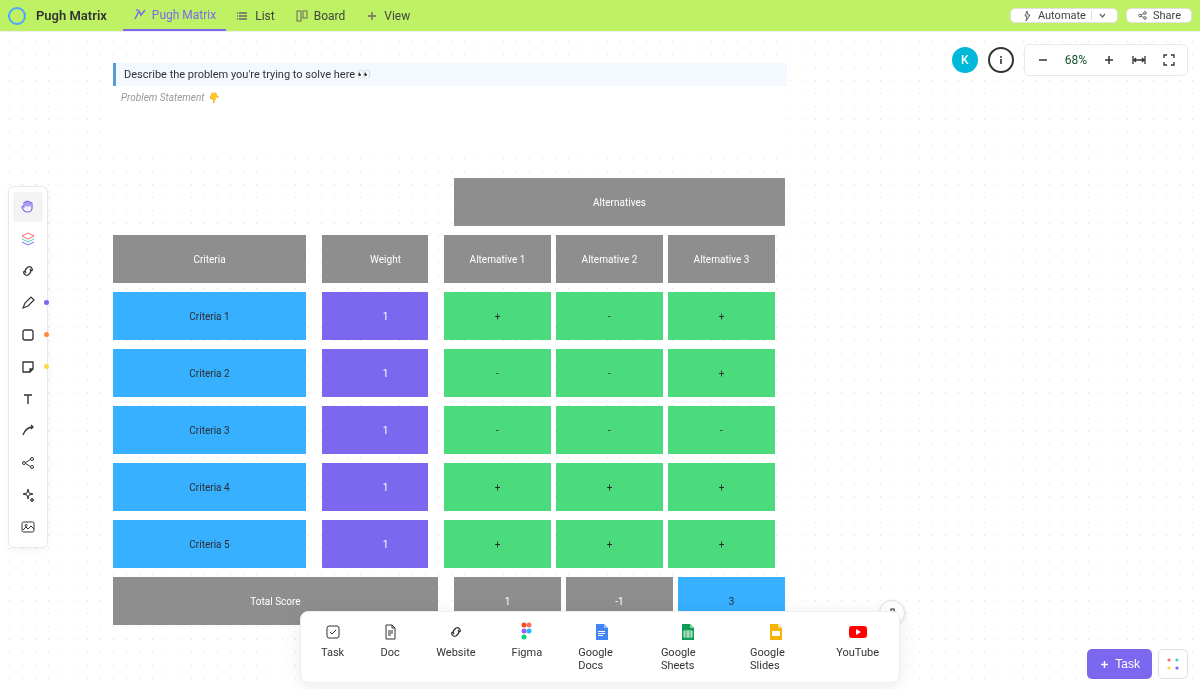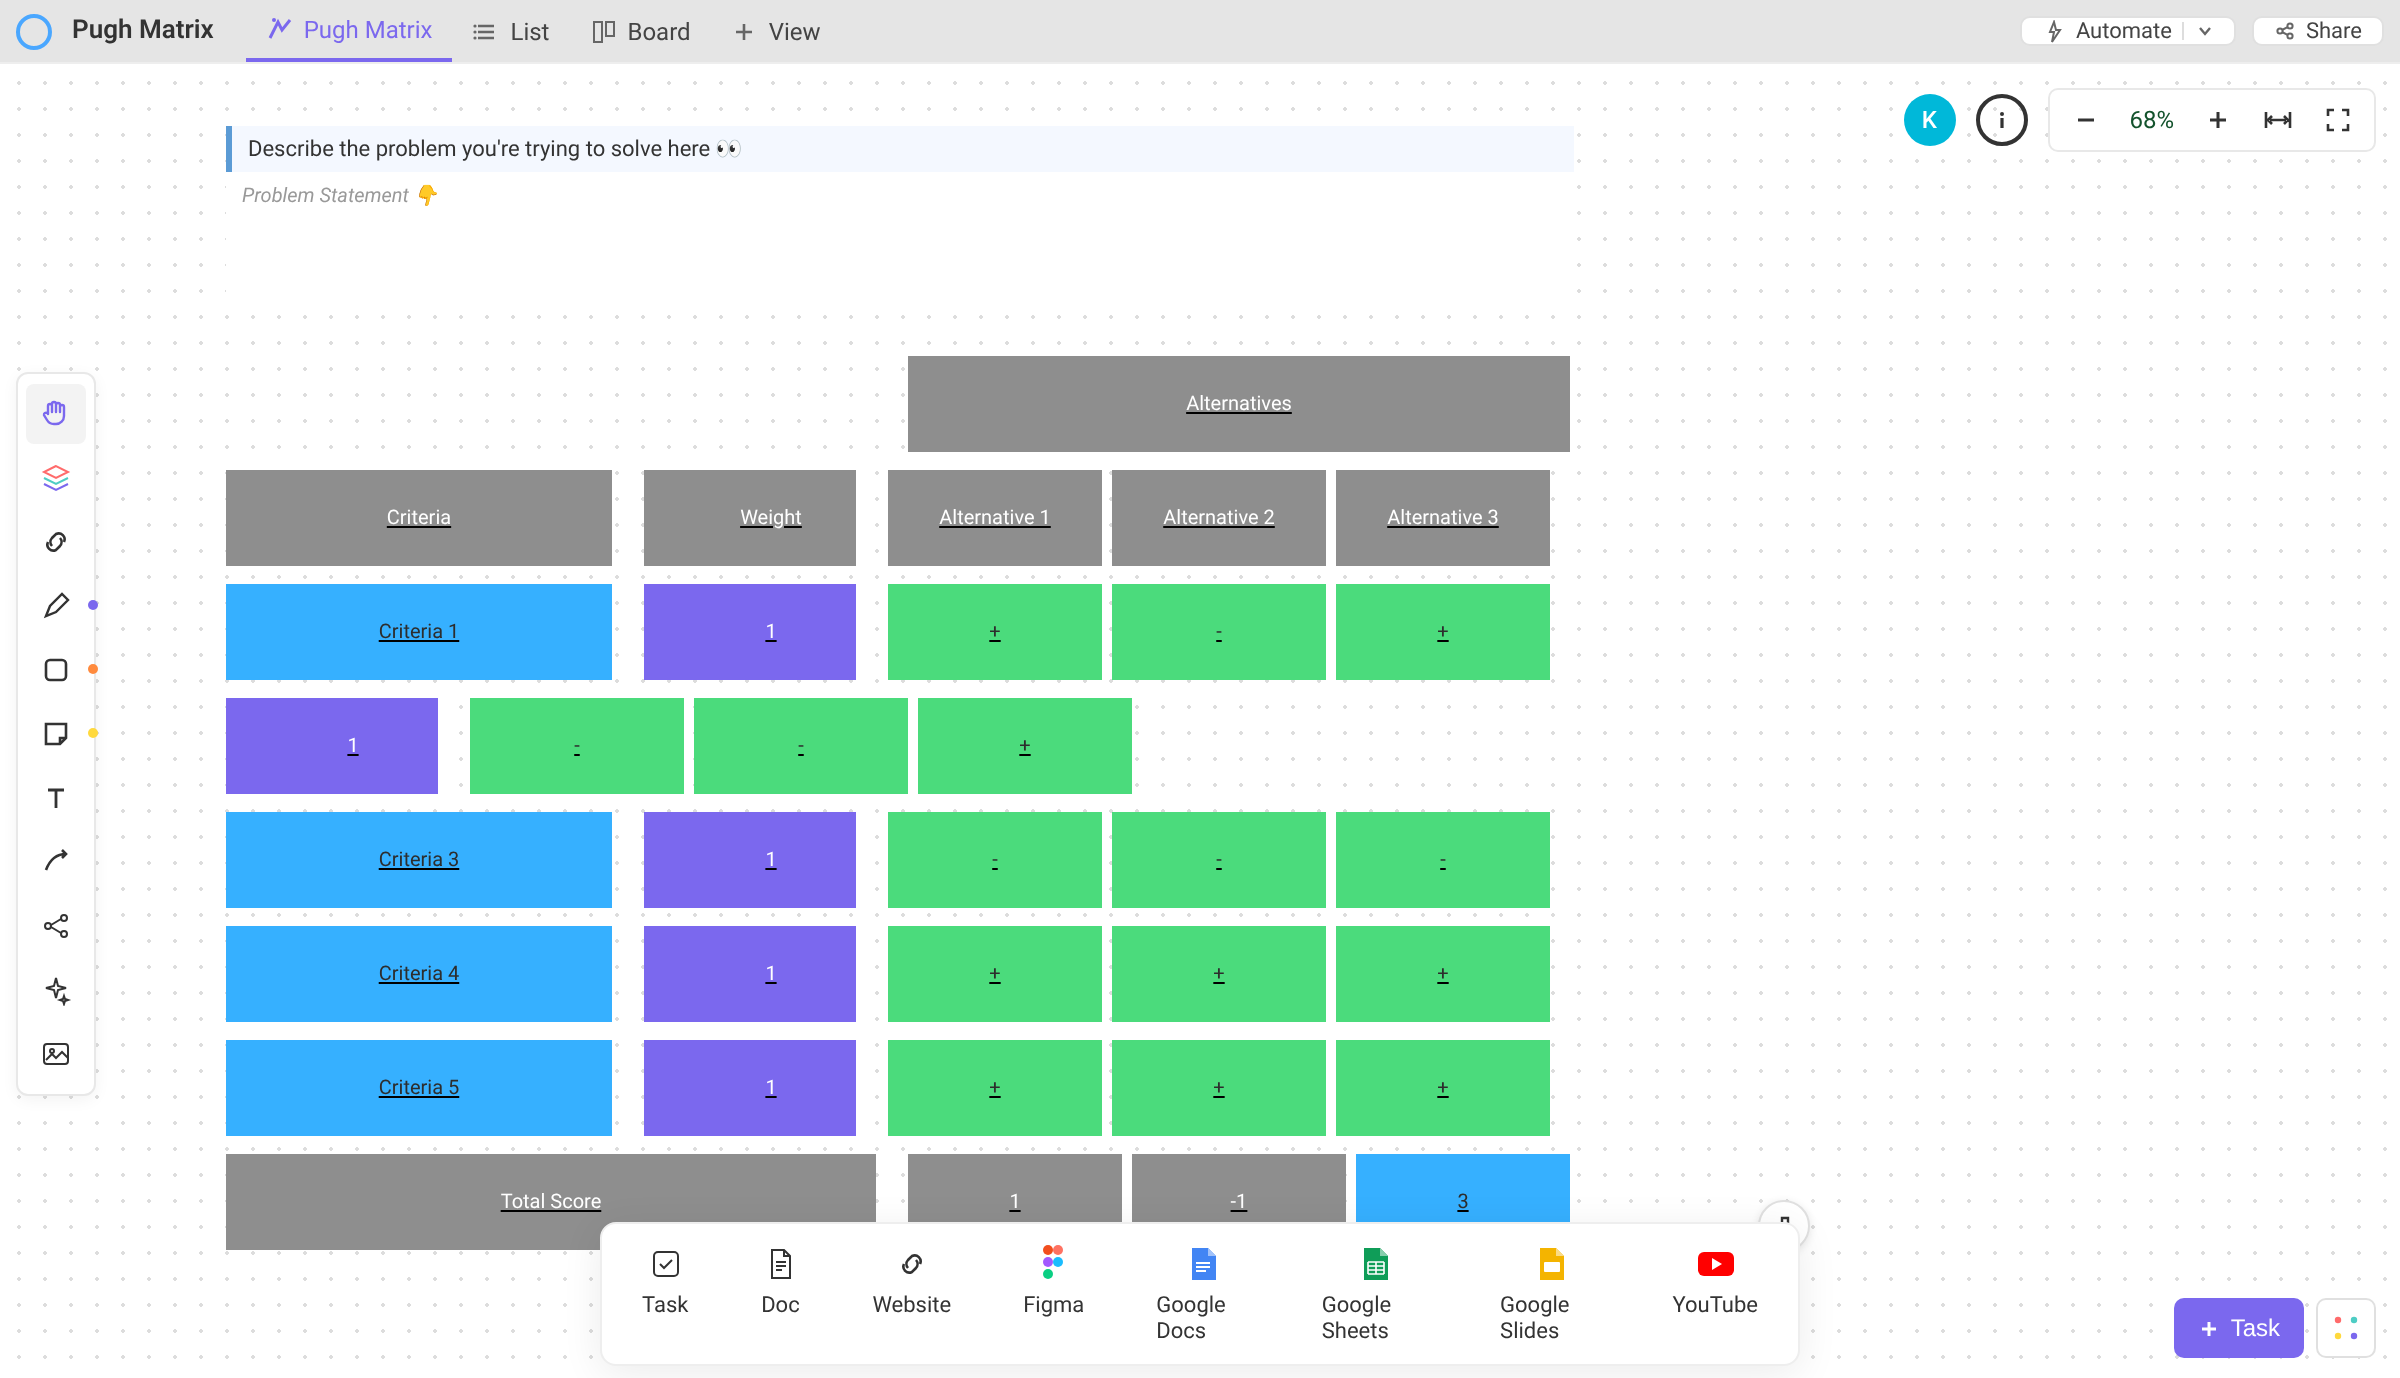--- a/index.html
+++ b/index.html
@@ -1,19 +1,19 @@
 <!DOCTYPE html>
 <html><head>
 <meta charset="utf-8">
 <style>
   * { box-sizing: border-box; margin: 0; padding: 0; }
   html, body { width: 1200px; height: 689px; font-family: -apple-system, BlinkMacSystemFont, "Segoe UI", Roboto, sans-serif; overflow: hidden; background: #fff; }
   
   
-  .header { height: 32px; display: flex; align-items: center; padding: 0 8px; background: #e5e5e5; border-bottom: 1px solid #eee; font-size: 12px; color: #333; gap: 41px; }
+  .header { height: 32px; display: flex; align-items: center; padding: 0 8px; background: #bef264; border-bottom: 1px solid #eee; font-size: 12px; color: #333; gap: 41px; }
   .header-left { display: flex; align-items: center; gap: 4px; }
   .logo { width: 18px; height: 18px; border: 2px solid #4aa7ff; border-radius: 50%; display: inline-block; margin-right: 6px; }
   .doc-title { font-weight: 600; margin-right: 12px; font-size: 13px; }
   .tabs { display: flex; align-items: center; gap: 0; }
   .tab { display: flex; align-items: center; gap: 5px; padding: 7px 10px; cursor: pointer; color: #444; font-size: 12px; }
   .tab.active { color: #7b68ee; border-bottom: 2px solid #7b68ee; }
   .tab-icon { width: 14px; height: 14px; display: flex; align-items: center; justify-content: center; }
   .header-right { margin-left: auto; display: flex; align-items: center; gap: 8px; }
   .btn-outline { border: 1px solid #e0e0e0; background: #fff; border-radius: 5px; padding: 0 10px; font-size: 11px; display: flex; align-items: center; gap: 5px; cursor: pointer; color: #444; }
   
@@ -33,21 +33,21 @@
   .zoom-group { display: flex; align-items: center; gap: 6px; background: #fff; border: 1px solid #e8e8e8; border-radius: 5px; padding: 3px 6px; }
   .zoom-btn { width: 24px; height: 24px; display: flex; align-items: center; justify-content: center; cursor: pointer; font-size: 14px; color: #333; }
   .zoom-label { font-size: 12px; padding: 0 4px; color: #14532d; }
   
   
   .board-content { position: absolute; left: 113px; top: 31px; width: 674px; }
   .callout-box { background: #f4f8ff; padding: 5px 8px; border-left: 3px solid #5b9bd5; font-size: 11px; color: #333; }
   .problem-stmt { background: #fff; padding: 6px 8px 45px 8px; font-size: 10px; font-style: italic; color: #999; border-top: none; }
   
   .matrix { position: absolute; left: 113px; top: 146px; }
-  .matrix-row { display: flex; gap: 0; margin-bottom: 9px; text-decoration: underline; }
+  .matrix-row { display: flex; gap: 0; margin-bottom: 9px; }
   .cell { display: flex; align-items: center; justify-content: center; font-size: 10px; color: #2d2d2d; height: 48px; }
   .cell-hdr { background: #8e8e8e; color: #fff; }
   .cell-criteria { width: 193px; margin-right: 16px; }
   .cell-weight { width: 106px; margin-right: 16px; padding-left: 21px; }
   .cell-alt { width: 107px; margin-right: 5px; }
   .cell-alt:last-child { margin-right: 0; }
   .bg-blue { background: #36b0ff; }
   .bg-purple { background: #7b68ee; color: #fff; }
   .bg-green { background: #4bdb7c; }
   .bg-gray { background: #8e8e8e; color: #fff; }
@@ -268,20 +268,21 @@
     </div>
 
     <div class="matrix-row">
       <div class="cell cell-criteria bg-blue">Criteria 1</div>
       <div class="cell cell-weight bg-purple">1</div>
       <div class="cell cell-alt bg-green">+</div>
       <div class="cell cell-alt bg-green">-</div>
       <div class="cell cell-alt bg-green">+</div>
     </div>
     <div class="matrix-row">
+      <div class="cell cell-criteria bg-blue">Criteria 2</div>
       <div class="cell cell-weight bg-purple">1</div>
       <div class="cell cell-alt bg-green">-</div>
       <div class="cell cell-alt bg-green">-</div>
       <div class="cell cell-alt bg-green">+</div>
     </div>
     <div class="matrix-row">
       <div class="cell cell-criteria bg-blue">Criteria 3</div>
       <div class="cell cell-weight bg-purple">1</div>
       <div class="cell cell-alt bg-green">-</div>
       <div class="cell cell-alt bg-green">-</div>

